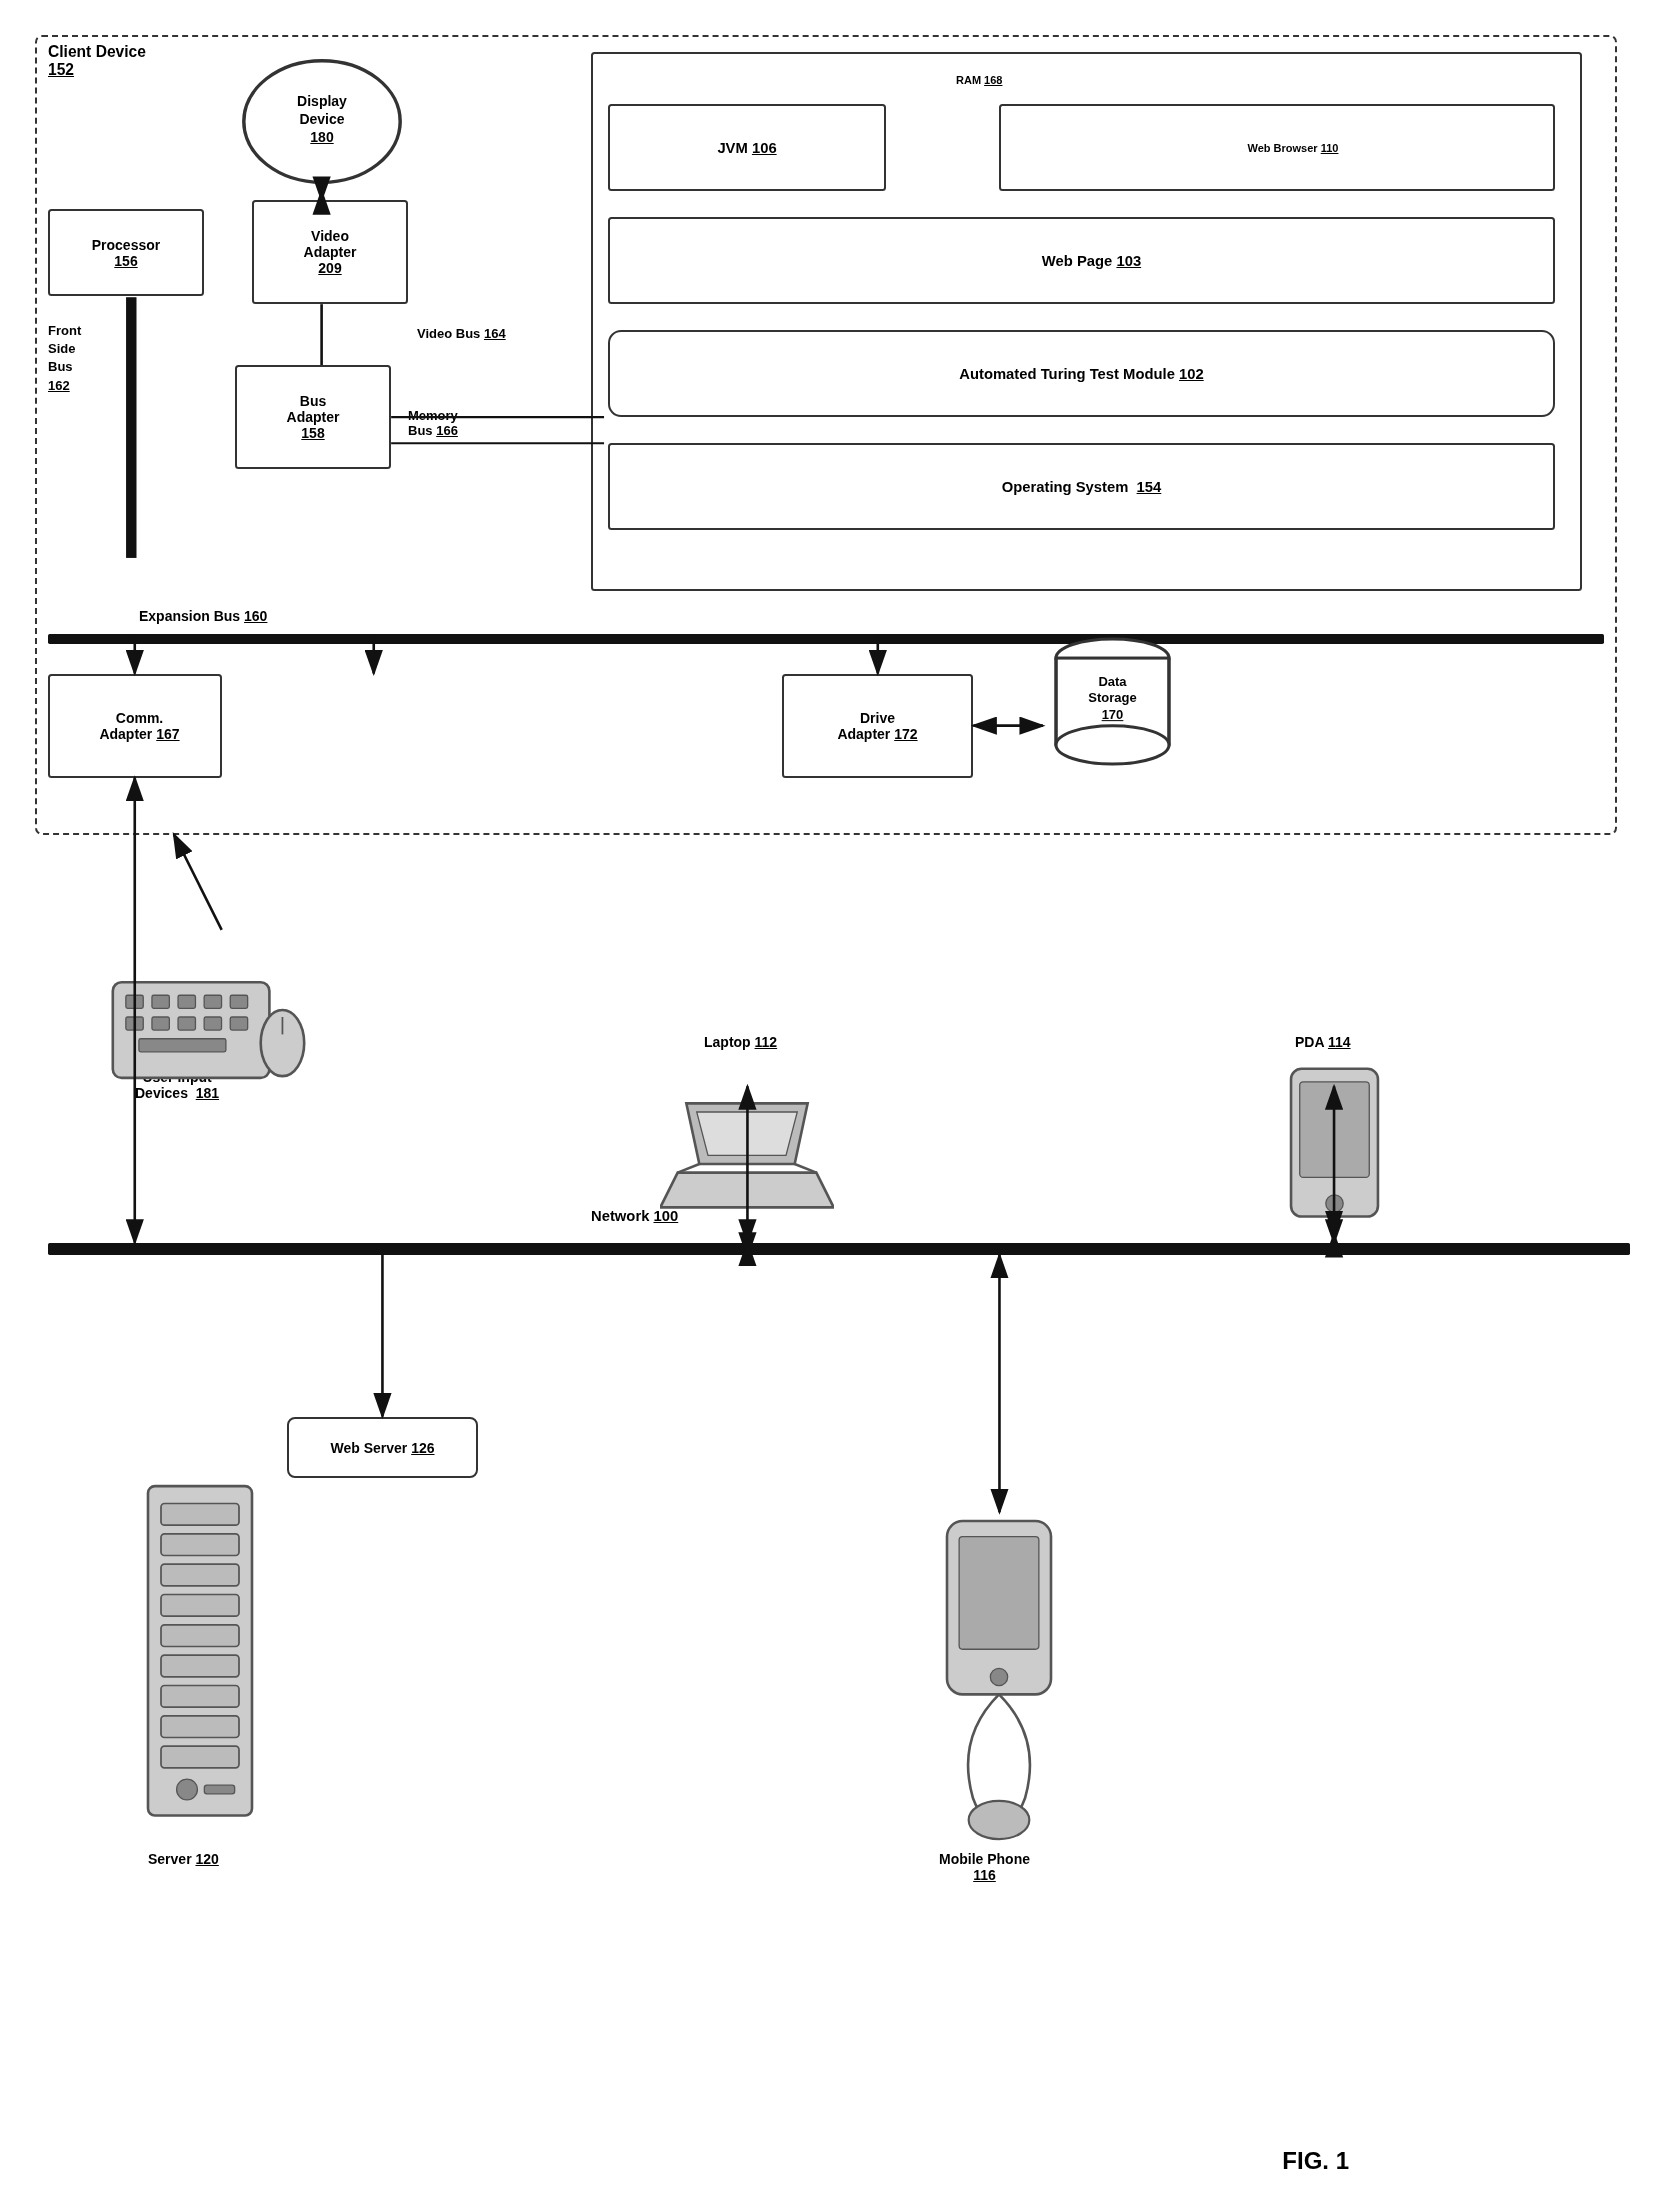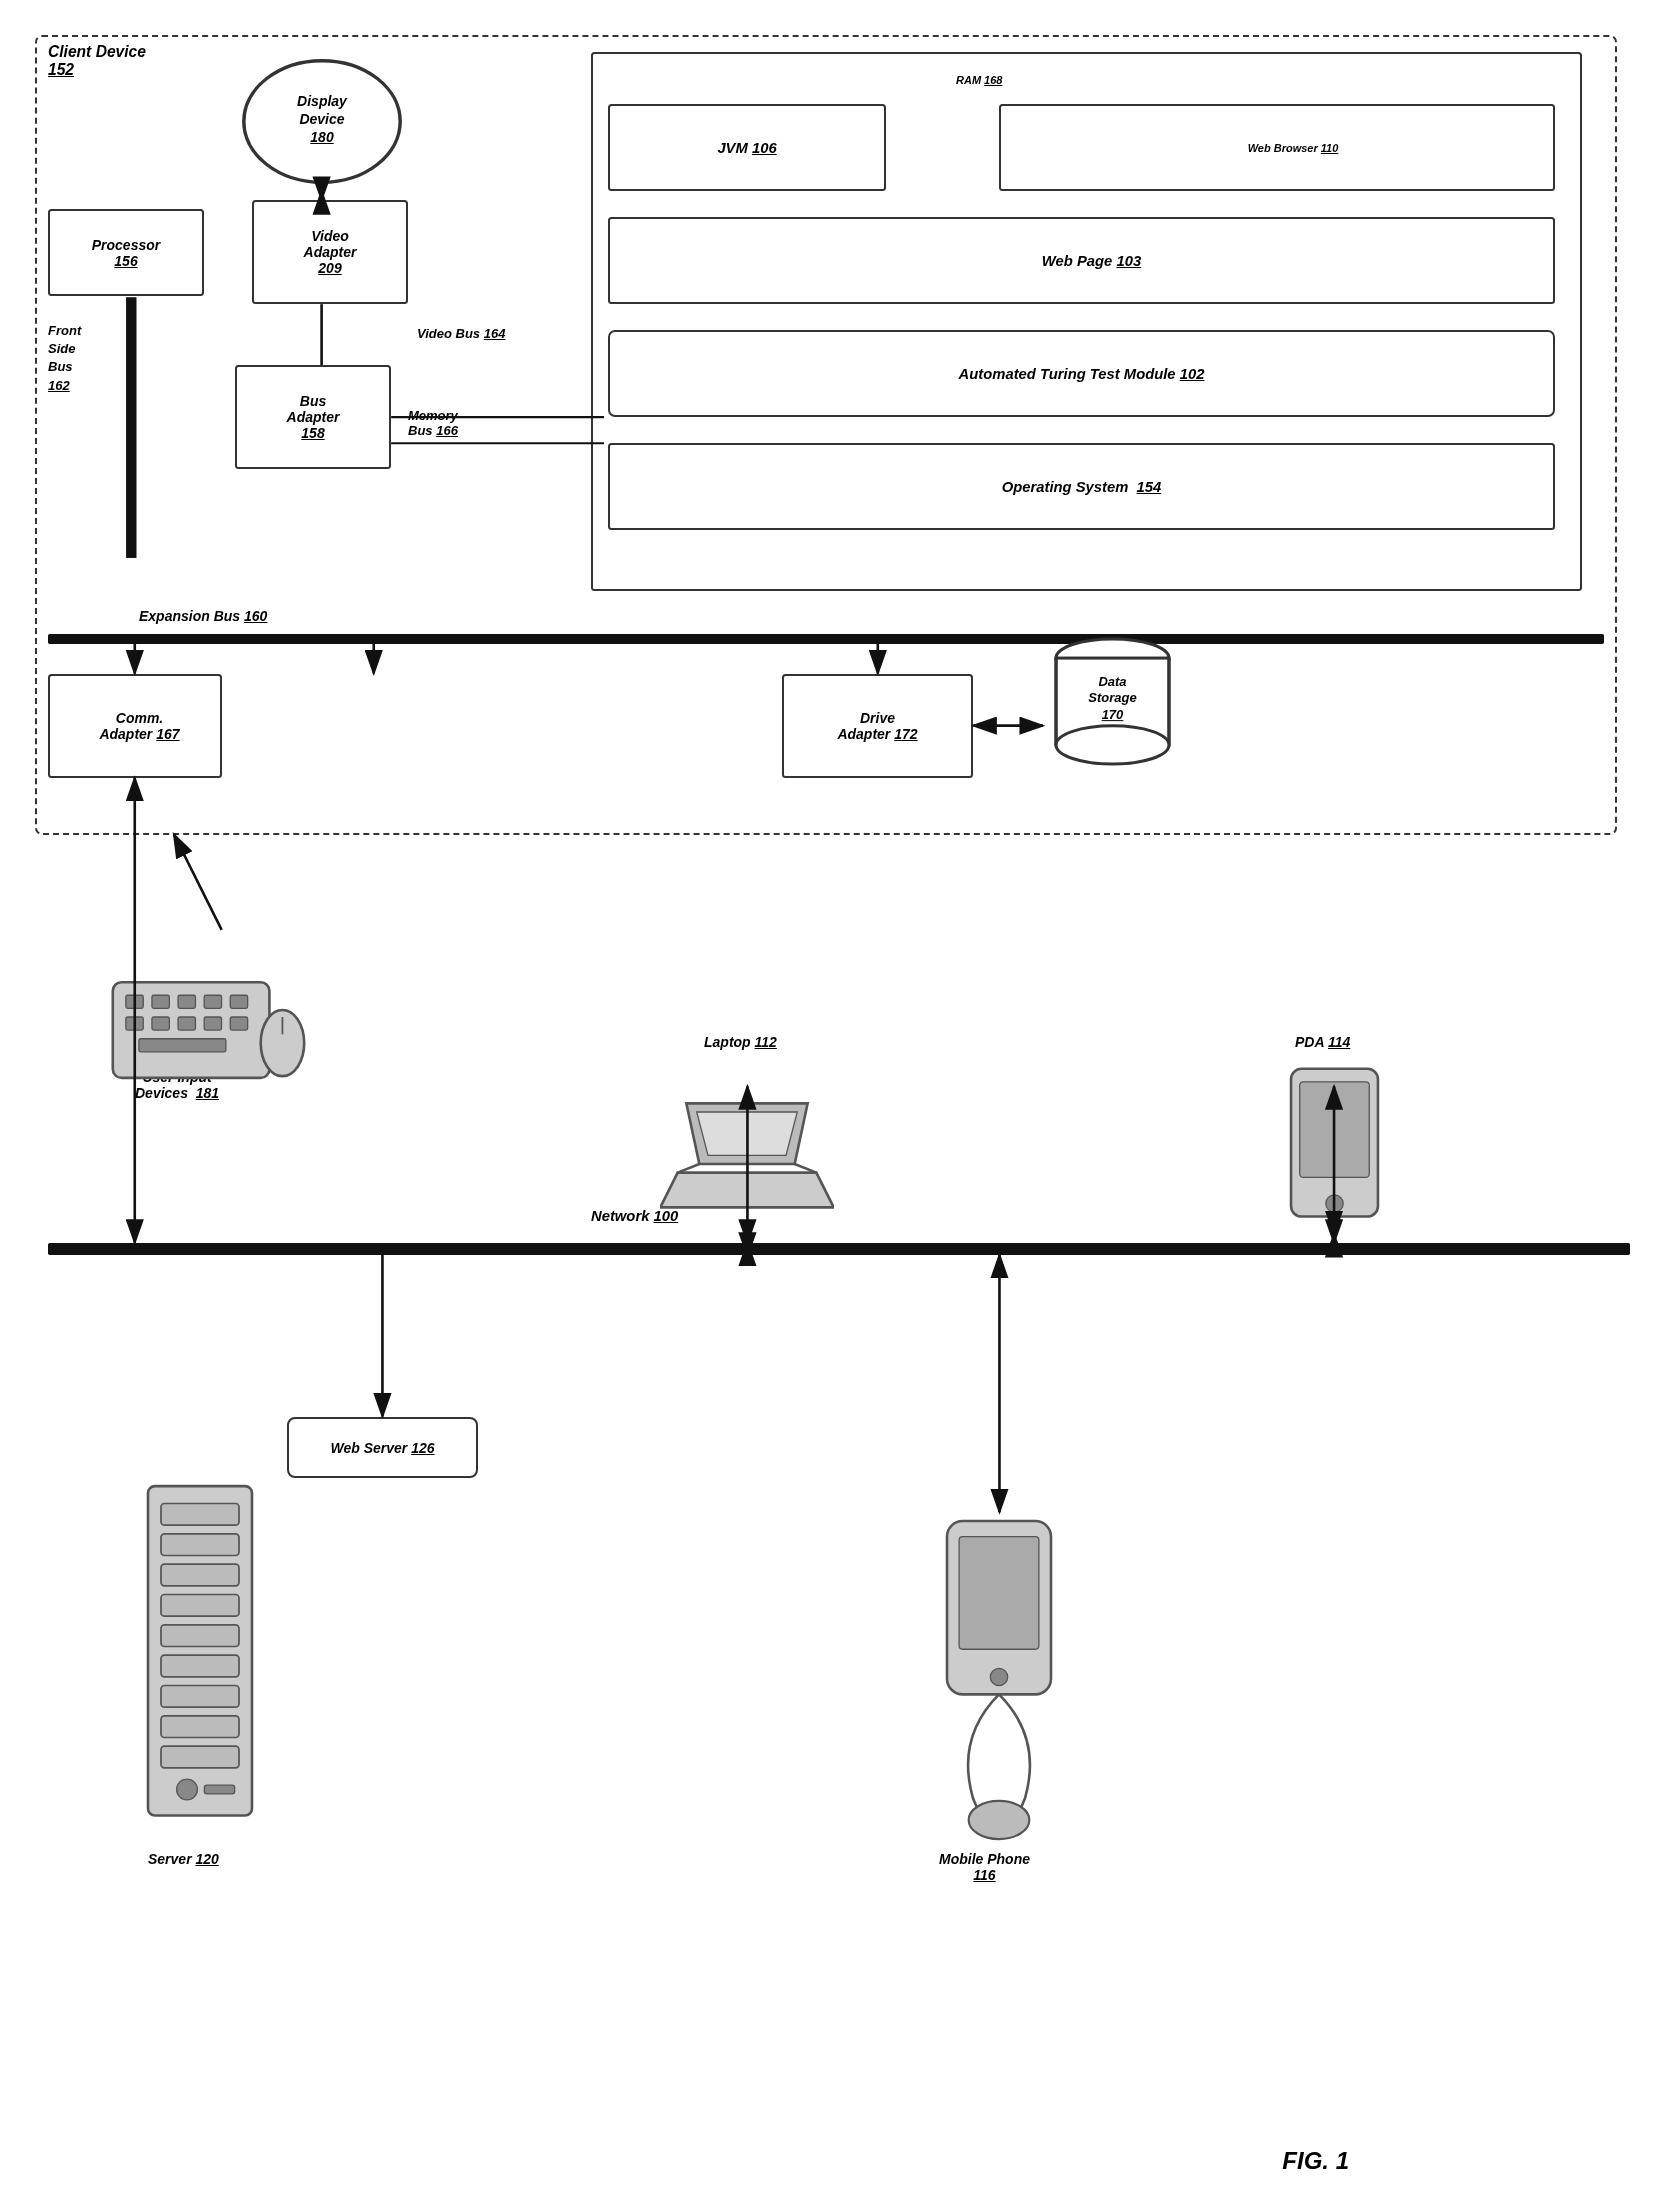--- a/index.html
+++ b/index.html
@@ -11,21 +11,20 @@
       min-height: 2210px;
       position: relative;
       overflow-x: hidden;
     }
 
     .diagram-container {
       position: relative;
       width: 1419px;
       height: 2210px;
       background: #fff;
-      font-style: italic;
     }
 
     
     .client-device-box {
       position: absolute;
       top: 35px;
       left: 35px;
       width: 1582px;
       height: 800px;
       border: 2.6px dashed #333;
@@ -108,21 +107,21 @@
     .webpage-label { font-size: 14.8px; font-weight: bold; }
 
     
     .attm-box {
       position: absolute;
       top: 330px;
       left: 608px;
       width: 947px;
       height: 87px;
       border: 2.6px solid #333;
-      border-radius: 7px;
+      border-radius: 13px;
       display: flex;
       align-items: center;
       justify-content: center;
     }
     .attm-label { font-size: 14.8px; font-weight: bold; }
 
     
     .os-box {
       position: absolute;
       top: 443px;

